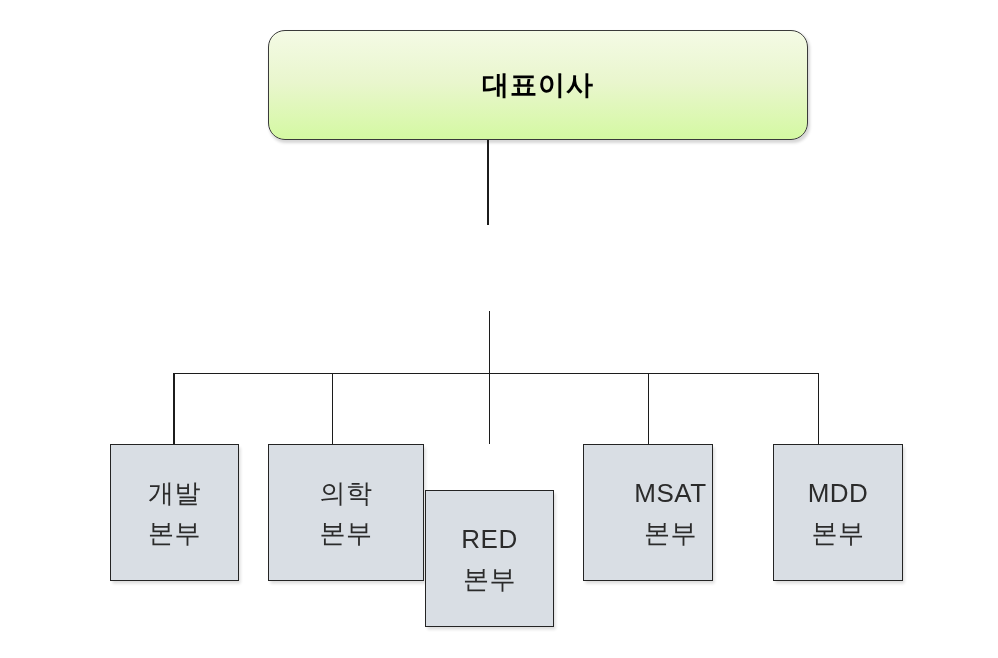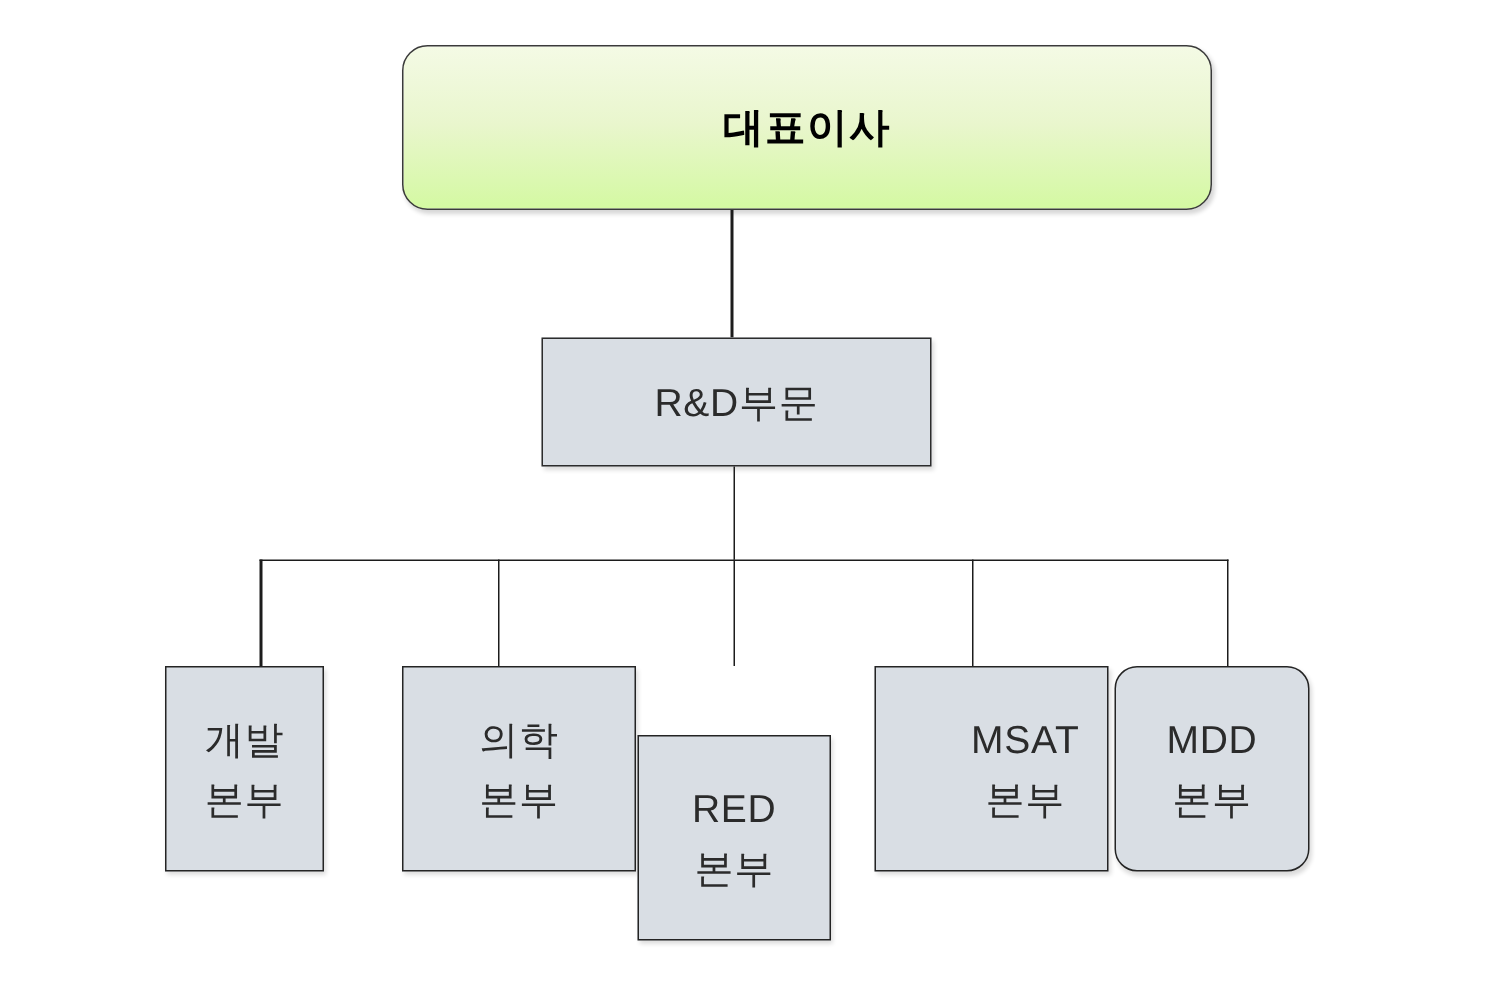--- a/index.html
+++ b/index.html
@@ -58,25 +58,25 @@
     top: 444px;
     height: 137px;
     border: 1.3px solid #242424;
     background: var(--node_fill, #d9dee4);
     box-shadow: 1.5px 2.5px 3px rgba(0,0,0,0.14);
     font-size: 26px;
     font-weight: 400;
     line-height: 40px;
     letter-spacing: 0.5px;
   }
-  .leaf-1 { left: 110px; width: 106px; }
+  .leaf-1 { left: 110px; width: 129px; }
   .leaf-2 { left: 268px; width: 156px; }
   .leaf-3 { left: 425px; width: 129px; margin-top: 46px; }
-  .leaf-4 { left: 583px; width: 156px; padding-left: 45px; }
-  .leaf-5 { left: 743px; width: 130px; border-radius: 15px; }
+  .leaf-4 { left: 583px; width: 130px; padding-left: 45px; }
+  .leaf-5 { left: 773px; width: 130px; }
 
   
   .conn {
     position: absolute;
     background: #1c1c1c;
   }
   .conn.v { width: 1.5px; }
   .conn.h { height: 1.5px; }
   .conn-root-mid  { left: 487px; top: 140px; height: 85px; }
   .conn-mid-bus   { left: 488.5px; top: 311px; height: 62px; }
@@ -91,23 +91,20 @@
 <body>
 
 <div class="canvas">
 
   <div class="node root">
     <span>대표이사</span>
   </div>
 
   <div class="conn v conn-root-mid"></div>
 
-  <div class="node mid">
-    <span>R&amp;D부문</span>
-  </div>
 
   <div class="conn v conn-mid-bus"></div>
 
   <div class="conn h conn-bus"></div>
 
   <div class="conn v drop-1"></div>
   <div class="conn v drop-2"></div>
   <div class="conn v drop-3"></div>
   <div class="conn v drop-4"></div>
   <div class="conn v drop-5"></div>

